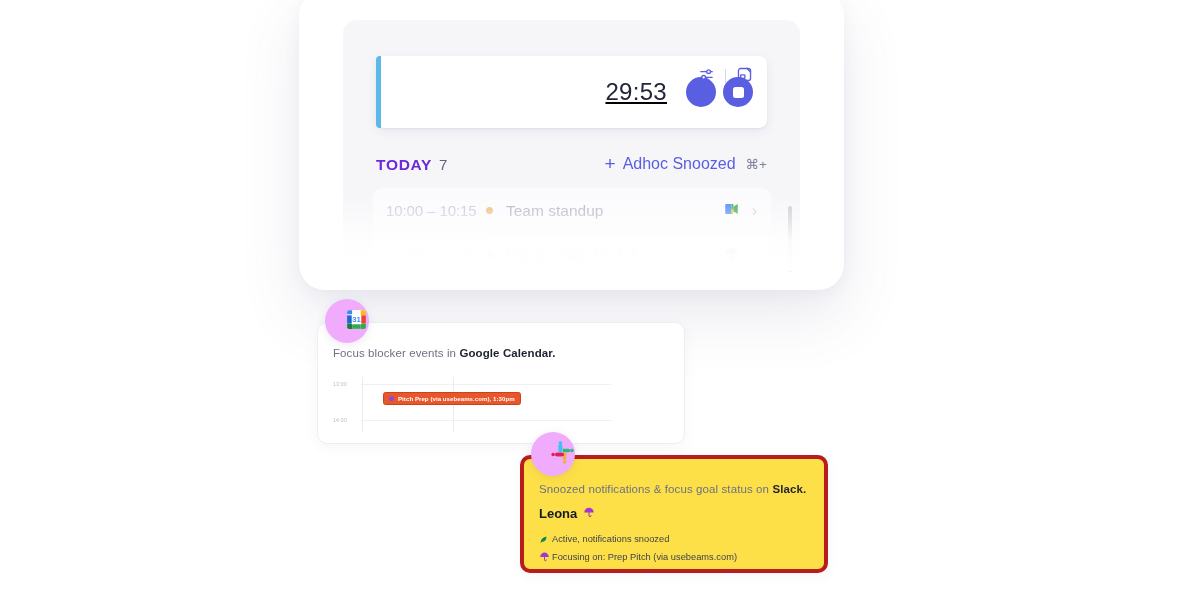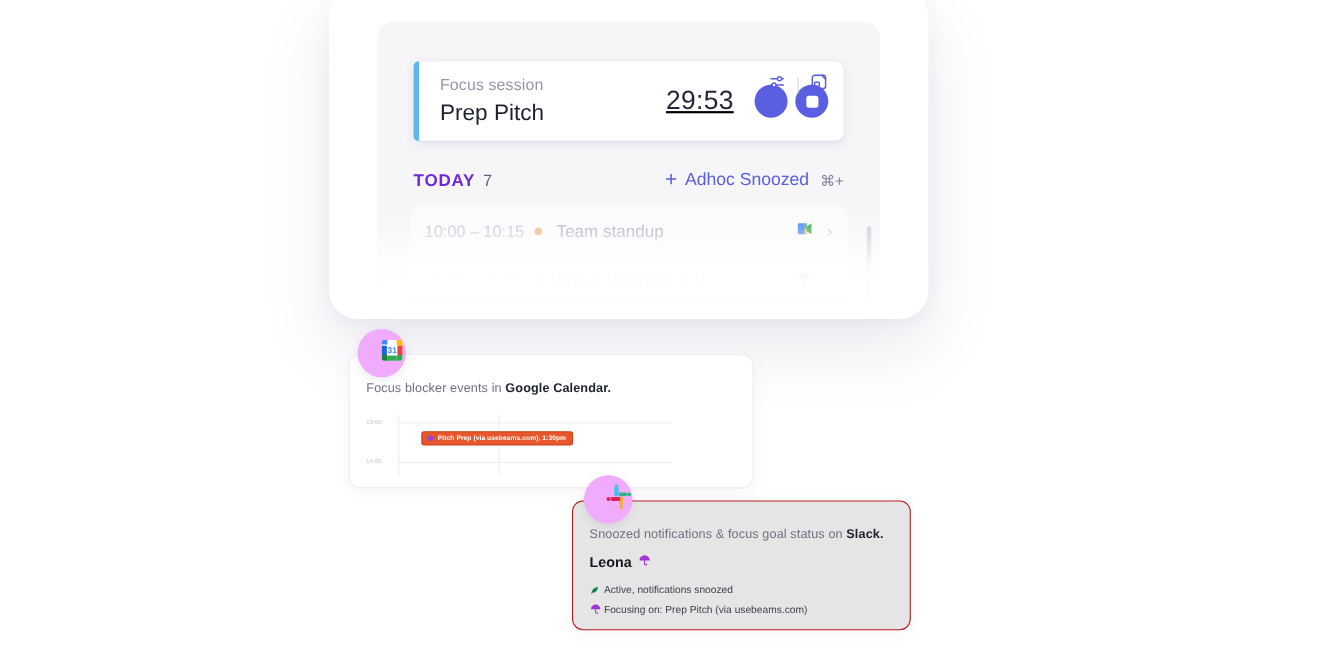--- a/index.html
+++ b/index.html
@@ -132,45 +132,41 @@
     position:absolute; left:50px; top:15px; height:13px;
     background:#e8562b; border:1px solid #c9431e; border-radius:2.5px;
     display:flex; align-items:center; padding:0 5px;
   }
   .cal-event-dot{ width:5px;height:5px;border-radius:50%;background:#8e49d8;margin-right:4px; flex:0 0 auto;}
   .cal-event-text{ font-size:6.1px; color:#ffffff; font-weight:bold; white-space:nowrap; letter-spacing:.05px;}
 
   
   .slack-card{
     position:absolute; left:520px; top:455px; width:308px; height:118px;
-    background:#e5e5e5; border:1px solid #b91c1c; border-radius:10px;
+    background:#fde047; border:4px solid #b91c1c; border-radius:10px;
     box-shadow: 0 3px 14px rgba(90,95,140,0.055);
   }
   .slack-name{ position:absolute; left:15px; top:47px; font-size:13px; font-weight:bold; color:#16181f; display:flex; align-items:center;}
   .slack-name .umb{ margin-left:6px; font-size:12px; }
   .slack-line{ position:absolute; left:15px; display:flex; align-items:center; font-size:9.3px; color:#3e4250; }
   .slack-line .ic{ width:13px; display:flex; align-items:center; justify-content:flex-start; flex:0 0 auto; }
   .sl1{ top:75px; }
   .sl2{ top:92px; }
 </style>
 </head>
 <body>
 
 <div id="stage">
 
   <div class="app-glow"></div>
 
   <div class="app-panel">
 
     <div class="timer-card">
       <div class="timer-accent"></div>
-      <div class="timer-texts">
-        <div class="timer-eyebrow">Focus session</div>
-        <div class="timer-title">Prep Pitch</div>
-      </div>
 
       <div class="timer-icons">
         <span>
           <svg width="17" height="17" viewBox="0 0 24 24" fill="none" stroke="#5a5ee0" stroke-width="1.9" stroke-linecap="round">
             <line x1="4" y1="8" x2="20" y2="8"></line>
               <circle cx="15" cy="8" r="2.6" fill="#fff"></circle>
             <line x1="4" y1="16" x2="20" y2="16"></line>
               <circle cx="8" cy="16" r="2.6" fill="#fff"></circle>
           </svg>
         </span>

